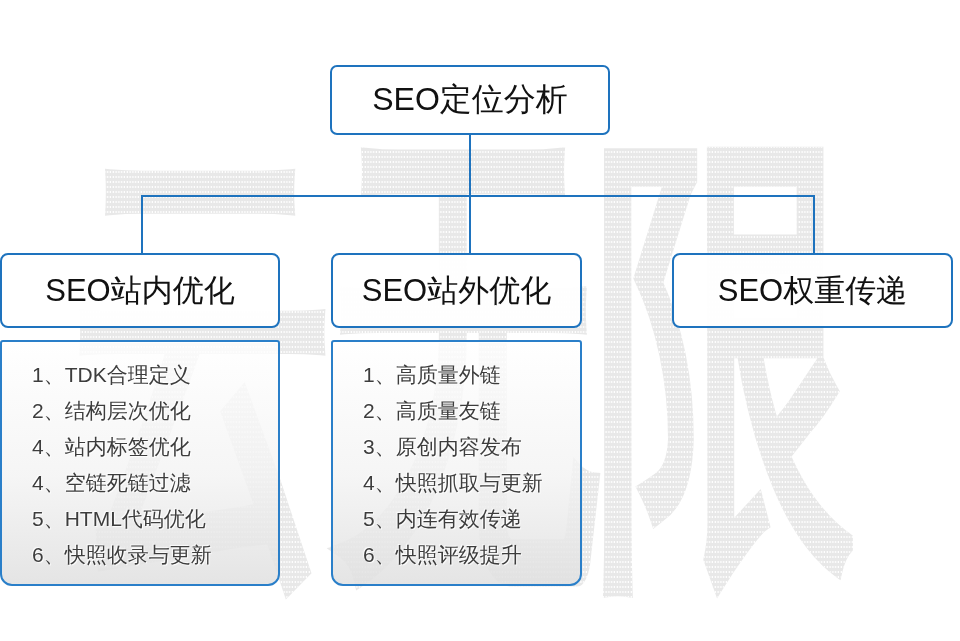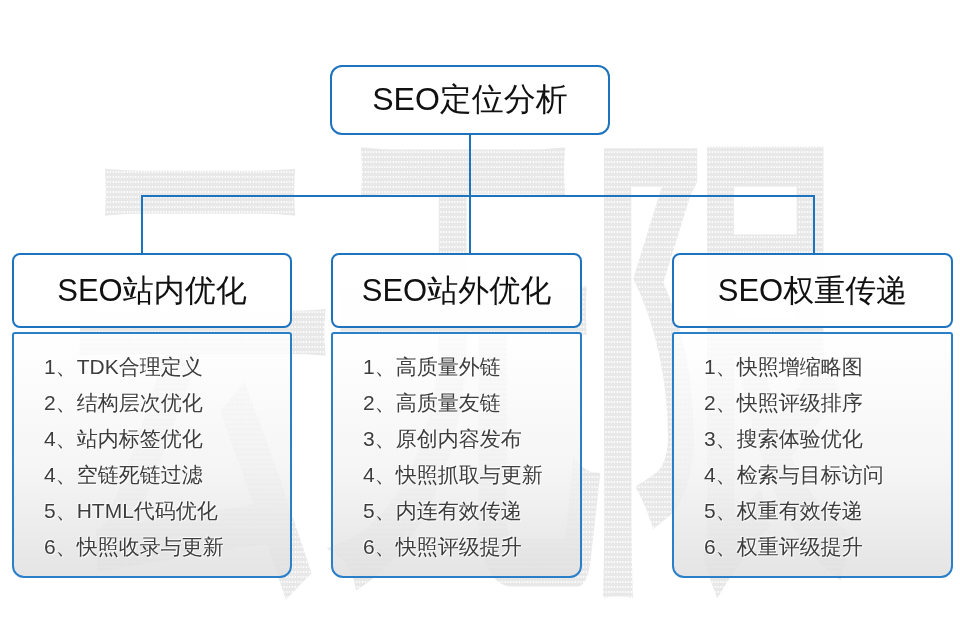--- a/index.html
+++ b/index.html
@@ -55,52 +55,52 @@
 
   
   .root-box {
     position: absolute;
     left: 330px;
     top: 65px;
     width: 280px;
     height: 70px;
     background: rgba(255, 255, 255, 0.95);
     border: 2px solid #1e73be;
-    border-radius: 12px;
+    border-radius: 7px;
     box-sizing: border-box;
     display: flex;
     align-items: center;
     justify-content: center;
     font-size: 32px;
     color: #111111;
     z-index: 2;
   }
 
   
   .column { position: absolute; top: 253px; z-index: 2; }
-  #col-0 { left: 12px;   width: 280px; }
+  #col-0 { left: 0;   width: 280px; }
   #col-1 { left: 331px; width: 251px; }
   #col-2 { left: 672px; width: 281px; }
 
   .col-header {
     width: 100%;
     height: 75px;
     box-sizing: border-box;
     background: rgba(255, 255, 255, 0.92);
     border: 2px solid #1e73be;
     border-radius: 8px;
     display: flex;
     align-items: center;
     justify-content: center;
     font-size: 31px;
     color: #111111;
   }
 
   .col-body {
-    margin-top: 4px;
+    margin-top: 12px;
     width: 100%;
     height: 246px;
     box-sizing: border-box;
     border: 2px solid #2a7fc9;
     border-radius: 3px 3px 12px 12px;
     background: linear-gradient(180deg,
       rgba(255, 255, 255, 0.80) 0%,
       rgba(243, 243, 243, 0.80) 55%,
       rgba(224, 224, 224, 0.85) 100%);
     box-shadow: inset 0 1px 0 rgba(255, 255, 255, 0.9);
@@ -167,25 +167,15 @@
         <li>5、内连有效传递</li>
         <li>6、快照评级提升</li>
       </ul>
     </div>
   </div>
 
   <div class="column" id="col-2">
     <div class="col-header">
       <span>SEO权重传递</span>
     </div>
-    <div class="col-body">
-      <ul>
-        <li>1、快照增缩略图</li>
-        <li>2、快照评级排序</li>
-        <li>3、搜索体验优化</li>
-        <li>4、检索与目标访问</li>
-        <li>5、权重有效传递</li>
-        <li>6、权重评级提升</li>
-      </ul>
-    </div>
   </div>
 
 </div>
 
 </body></html>

